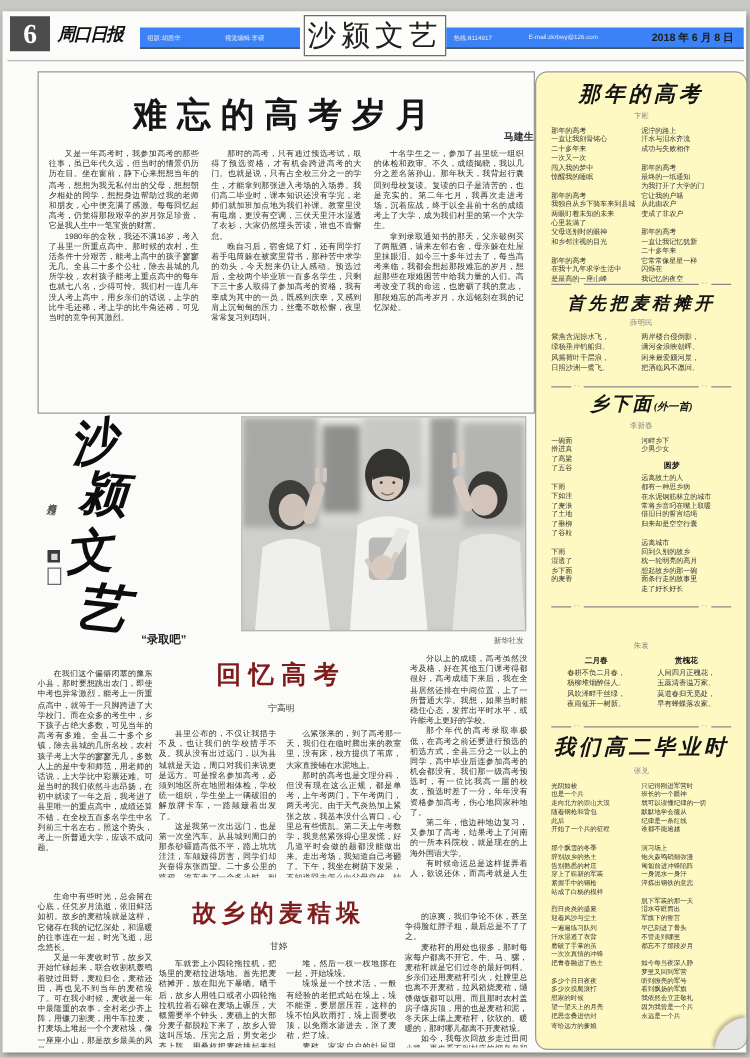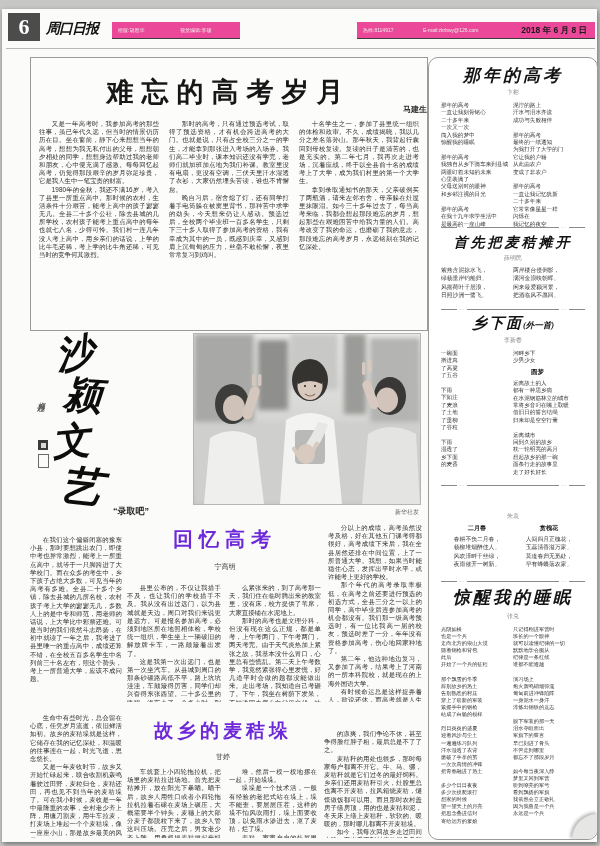--- a/index.html
+++ b/index.html
@@ -5,21 +5,21 @@
   html,body{margin:0;padding:0;}
   body{font-family:"Liberation Sans","DejaVu Sans",sans-serif;background:#9a9a98;}
   .stage{position:relative;width:600px;height:846px;background:#c7c7c5;overflow:hidden;}
   .page{position:absolute;left:2px;top:9px;width:595px;height:833px;background:#fbfbf9;box-shadow:1px 2px 5px rgba(0,0,0,.45);}
 
   
   .pageno{position:absolute;left:8px;top:13px;width:32px;height:28px;background:#4c4c4c;color:#fff;
           font-weight:bold;font-size:22px;text-align:center;line-height:28px;font-family:"Liberation Serif",serif;}
   .masthead{position:absolute;left:46px;top:15px;width:66px;height:26px;font-family:"DejaVu Serif",serif;
             font-weight:bold;font-style:italic;font-size:14px;line-height:26px;color:#111;letter-spacing:-1px;white-space:nowrap;}
-  .graybar{position:absolute;top:22px;height:16px;background:#ec4899;border-bottom:1px solid #3c3c3c;}
+  .graybar{position:absolute;top:22px;height:16px;background:#3b82f6;border-bottom:1px solid #3c3c3c;}
   .gb1{left:112px;width:128px;}
   .gb2{left:357px;width:238px;}
   .gb-txt{position:absolute;top:5px;font-size:5px;color:#ededeb;white-space:nowrap;}
   .hdr-date{position:absolute;right:8px;top:3px;font-size:8.5px;font-weight:bold;color:#1b1b1b;white-space:nowrap;}
   .section-box{position:absolute;left:243px;top:12px;width:112px;height:31px;background:#fdfdfb;border:1px solid #6e6e6c;
                text-align:center;}
   .section-box span{font-family:"Liberation Serif",serif;font-size:23px;letter-spacing:4px;color:#202020;line-height:31px;}
   .hdr-rule{position:absolute;left:6px;top:48px;width:589px;height:0;border-top:1px solid #b8b8b6;}
 
   
@@ -37,27 +37,27 @@
               font-size:38px;color:#0d0d0d;line-height:1;}
   .sig{position:absolute;font-size:8px;font-style:italic;color:#4a4a4a;writing-mode:vertical-rl;letter-spacing:1px;}
   .seal-solid{position:absolute;width:10px;height:10px;background:#3b3b3b;}
   .seal-solid i{display:block;margin:2.5px auto 0;width:5px;height:5px;background:#d9d9d7;}
   .seal-open{position:absolute;width:9px;height:12px;border:1px solid #6a6a6a;}
   .photo{position:absolute;left:193px;top:333px;width:226px;height:170px;border:1px solid #b5b5b3;background:#d7d7d5;overflow:hidden;}
   .photo-credit{position:absolute;left:340px;top:508px;width:79px;font-size:6px;color:#5c5c5a;text-align:right;}
   .photo-cap{position:absolute;left:92px;top:505px;width:78px;text-align:center;font-size:9px;font-weight:bold;color:#1e1e1e;}
 
   
-  .mid-title{position:absolute;text-align:center;font-family:"Liberation Serif",serif;font-weight:bold;color:#6d28d9;}
+  .mid-title{position:absolute;text-align:center;font-family:"Liberation Serif",serif;font-weight:bold;color:#7f1d1d;}
   .mid-author{position:absolute;text-align:center;font-size:7px;color:#3a3a3a;}
   .colbox{position:absolute;overflow:hidden;}
 
   
   .sidebar{position:absolute;left:428px;top:57px;width:168px;height:781px;border:1px solid #9a9a98;border-radius:10px;
-           background:#ffffff;overflow:hidden;}
+           background:#fef9c3;overflow:hidden;}
   .sb-title{position:absolute;left:0;width:100%;text-align:center;font-family:"Liberation Serif",serif;
             font-weight:bold;font-style:italic;color:#141414;}
   .sb-author{position:absolute;left:0;width:100%;text-align:center;font-size:6px;color:#8a8a88;}
   .sb-cols{position:absolute;display:flex;left:12px;width:144px;}
   .sb-cols .pc{flex:1;}
   .plines{white-space:pre-line;color:#333;}
   .p-big{font-size:5.6px;line-height:7.4px;}
   .p-verse{font-size:5.8px;line-height:8.4px;}
   .p-small{font-size:5.2px;line-height:7.1px;}
   .sb-div{position:absolute;left:12px;width:144px;display:flex;align-items:center;color:#6e6e6c;font-size:6px;line-height:6px;}
@@ -75,20 +75,23 @@
 
 <div class="stage">
   <div class="page"></div>
 
   <div class="pageno">6</div>
   <div class="masthead">周口日报</div>
   <div class="graybar gb1">
     <span class="gb-txt" style="left:6px;">组版:胡恩华</span>
     <span class="gb-txt" style="left:68px;">视觉编辑:李硕</span>
   </div>
+  <div class="section-box">
+    <span>沙颍文艺</span>
+  </div>
   <div class="graybar gb2">
     <span class="gb-txt" style="left:6px;">热线:8114917</span>
     <span class="gb-txt" style="left:66px;">E-mail:zkrbwy@126.com</span>
     <span class="hdr-date">2018 年 6 月 8 日</span>
   </div>
   <div class="hdr-rule"></div>
 
   <div class="art1-box">
     <div class="art1-title">难忘的高考岁月</div>
     <div class="art1-author">马建生</div>
@@ -356,21 +359,21 @@
     </div>
 
     <div class="sb-div" style="top:520px;">
       <span class="dl dl-s"></span>
         <span class="dots">··</span>
         <span class="dl dl-l"></span>
         <span class="dots">··</span>
         <span class="dl dl-s"></span>
     </div>
 
-    <div class="sb-title" style="top:528px;font-size:17px;letter-spacing:3px;">惊醒我的睡眠</div>
+    <div class="sb-title" style="top:528px;font-size:17px;letter-spacing:3px;">我们高二毕业时</div>
     <div class="sb-author" style="top:554px;">张兑</div>
     <div class="sb-cols" style="top:568px;height:206px;">
       <div class="pc plines p-small">光阴如梭
 也是一个兵
 走向北方的崇山大漠
 随着钢枪和背包
 此后
 开始了一个兵的征程
 
 那个飘雪的冬季

